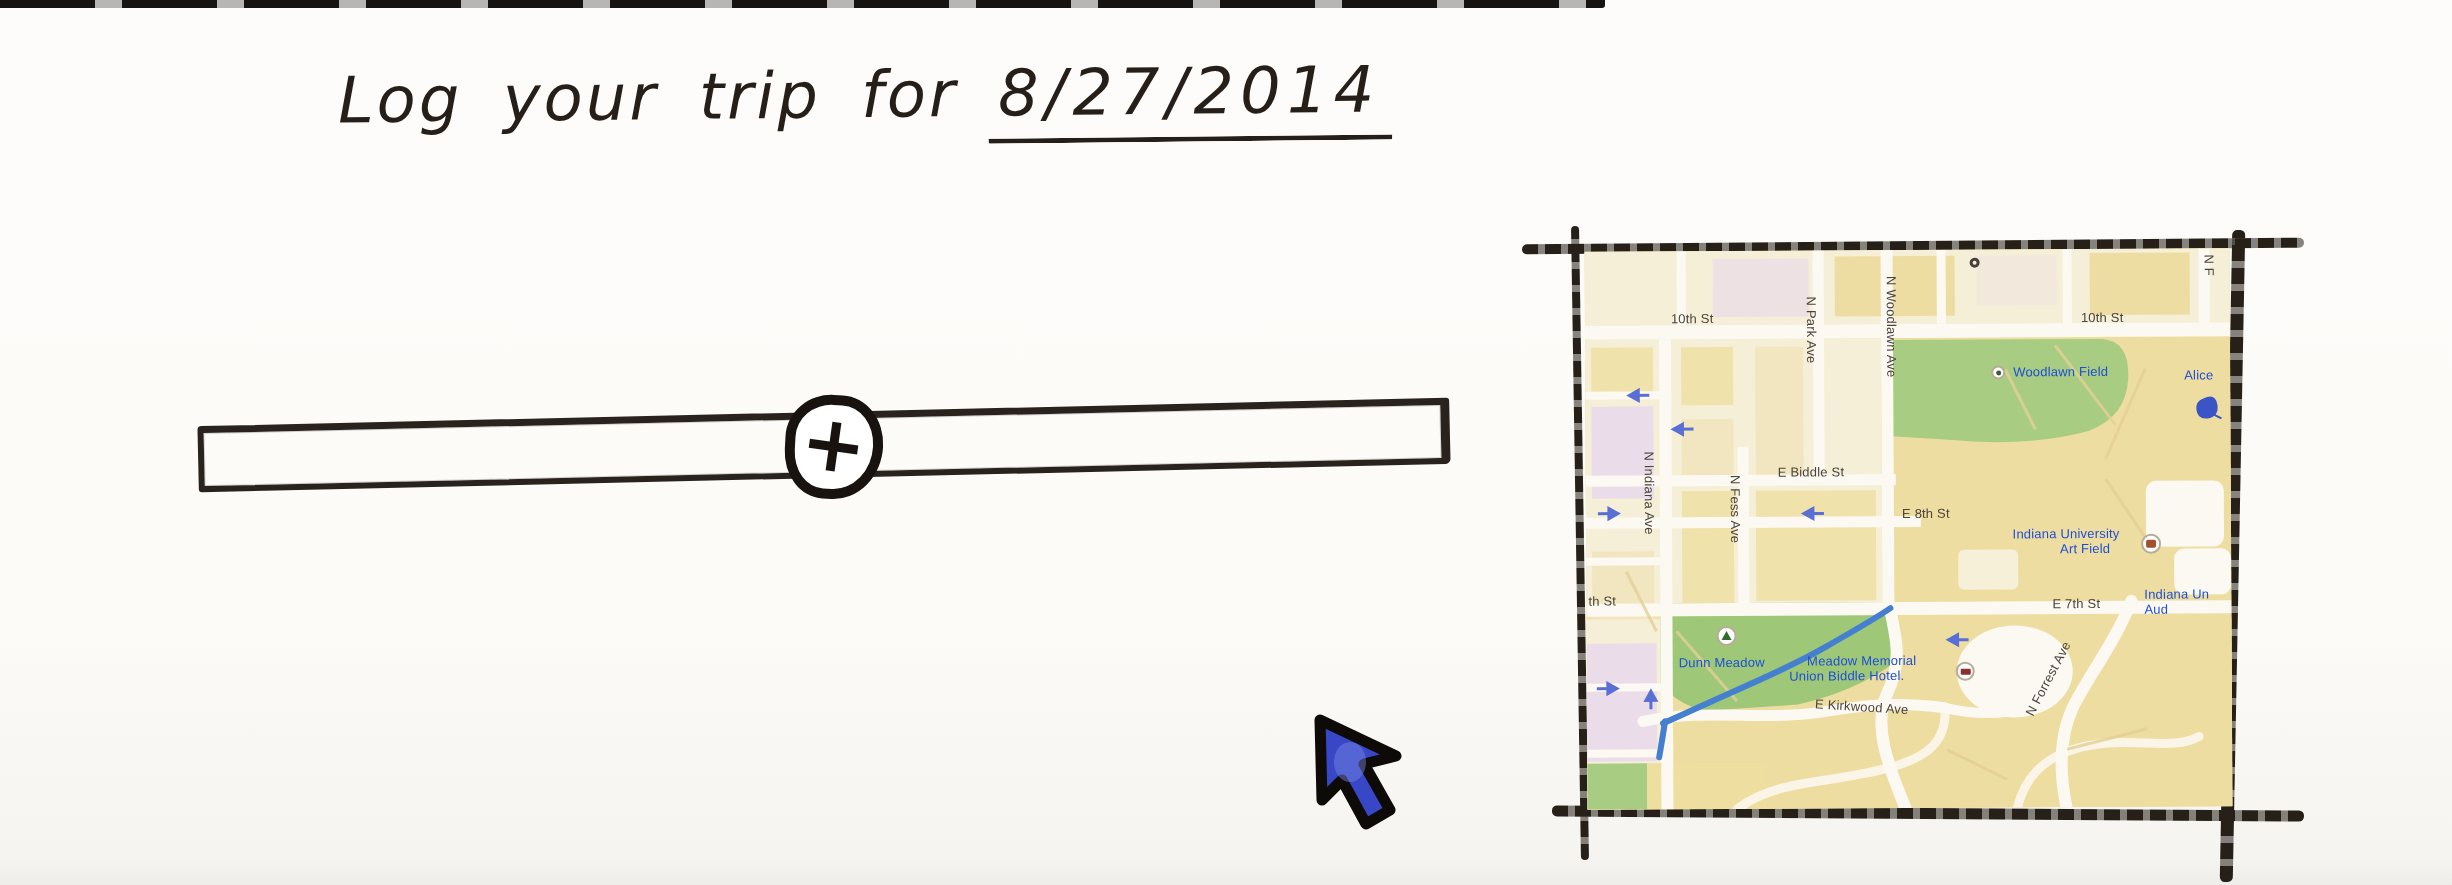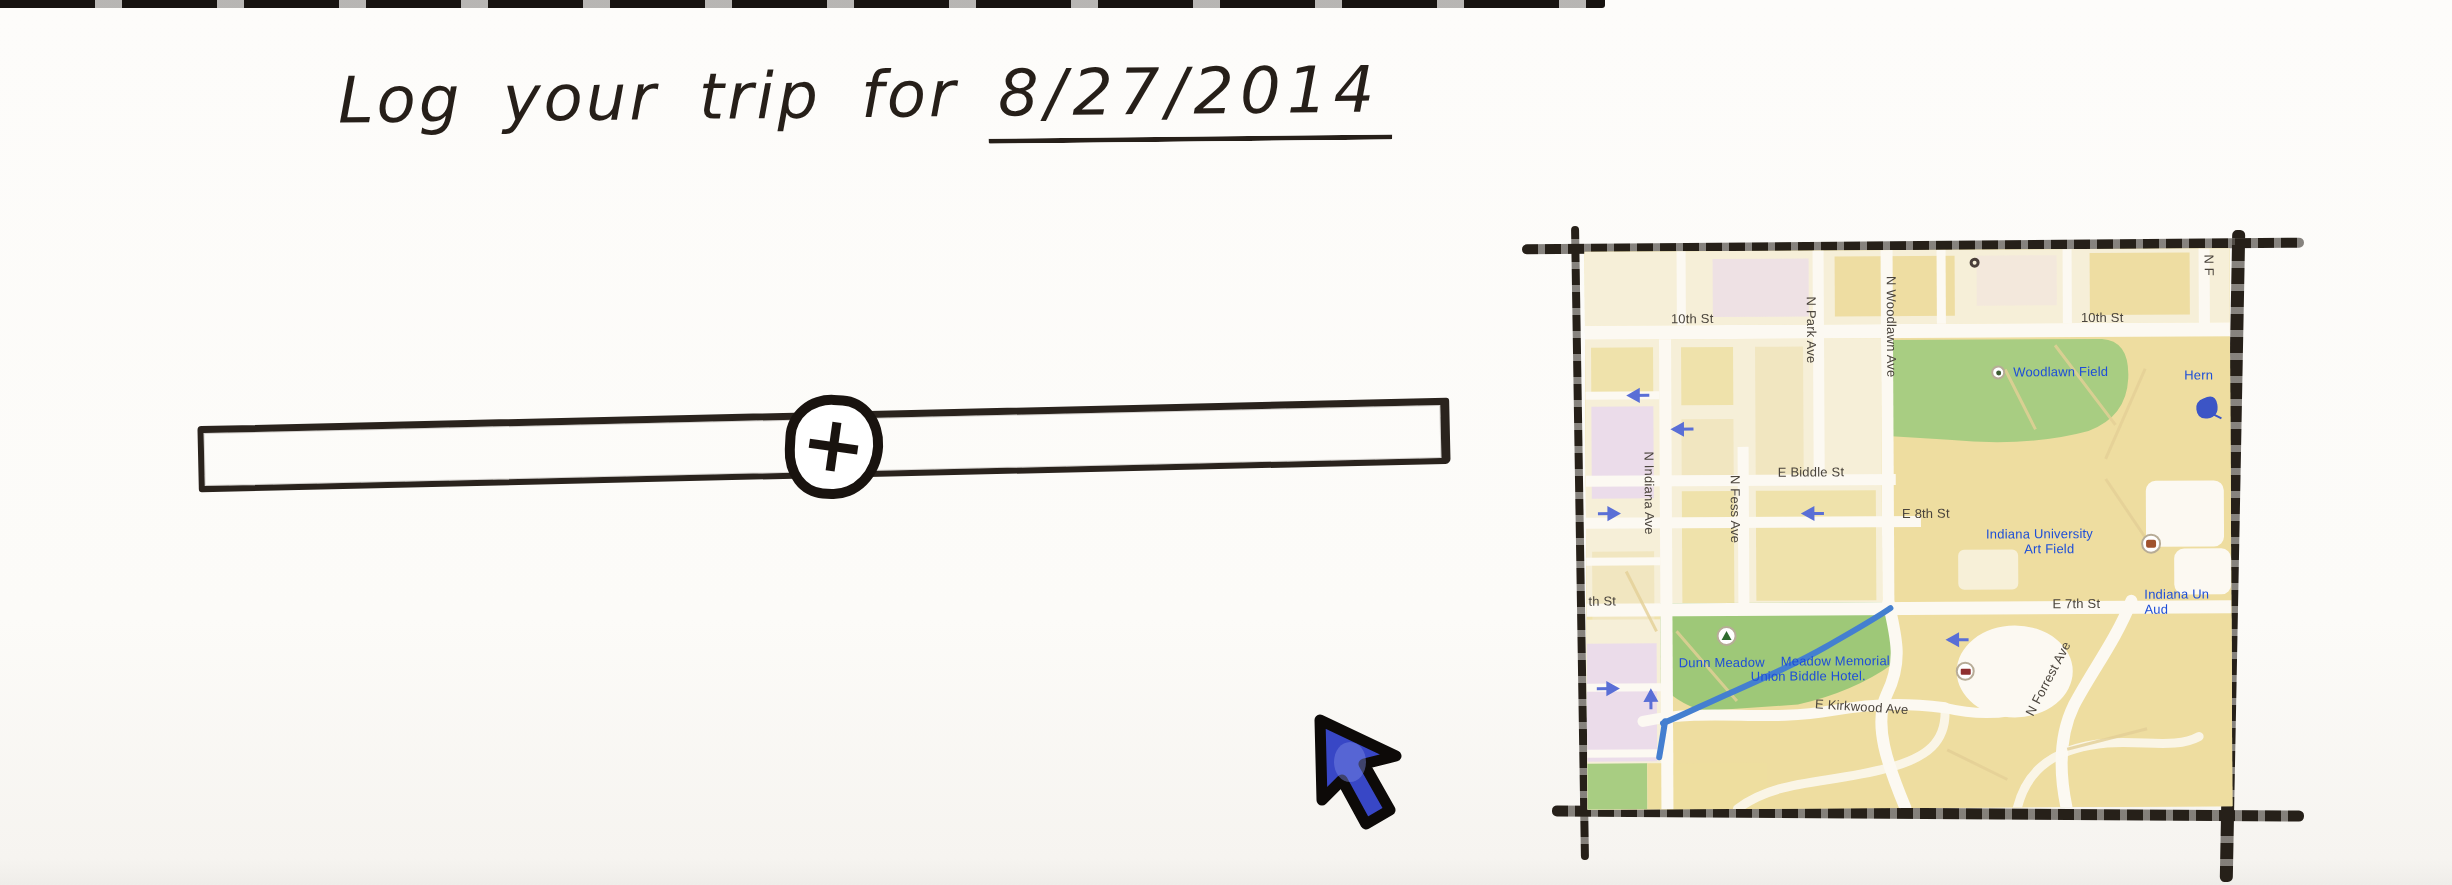--- a/index.html
+++ b/index.html
@@ -59,21 +59,21 @@
   .f-pink{fill:var(--map-pink);} .f-green{fill:var(--map-green);} .f-meadow{fill:var(--map-meadow);}
   .f-street{fill:var(--street);} .s-street{stroke:var(--street);fill:none;stroke-linecap:round;}
   .s-faint{stroke:var(--map-faint);stroke-width:3;fill:none;opacity:.8;}
   .s-creek{stroke:var(--creek);stroke-width:6;fill:none;stroke-linecap:round;}
   .arrowg{stroke:var(--arrow-blue);stroke-width:3;fill:var(--arrow-blue);}
   .f-block{fill:#efe2ab;} .f-block2{fill:#f1e6c0;}
 
   .ml{position:absolute;font-size:13px;color:var(--label);white-space:nowrap;letter-spacing:.2px;}
   .ml.v{writing-mode:vertical-rl;}
   .ml.poi{color:#1d4ed8;}
-  .ml.two{text-align:left;}
+  .ml.two{text-align:center;}
   .rot-kirk{transform:rotate(4deg);}
   .rot-forrest{transform:rotate(-62deg);transform-origin:0 50%;}
 
   .mk{position:absolute;background:#fff;border:2px solid #b7ac97;border-radius:50%;
     display:flex;align-items:center;justify-content:center;}
   .mk-wood{left:406px;top:116px;width:14px;height:14px;}
   .mk-wood i{width:5px;height:5px;background:#3d5c33;border-radius:50%;}
   .mk-tree{left:130px;top:375px;width:20px;height:20px;}
   .mk-tree i{width:0;height:0;border-left:5px solid transparent;border-right:5px solid transparent;
     border-bottom:9px solid #2e6b2e;margin-top:-2px;}
@@ -205,21 +205,21 @@
     <span class="ml" style="left:192px;top:214px">E Biddle St</span>
     <span class="ml v" style="left:56px;top:200px">N Indiana Ave</span>
     <span class="ml v" style="left:142px;top:224px">N Fess Ave</span>
     <span class="ml" style="left:316px;top:256px">E 8th St</span>
     <span class="ml" style="left:466px;top:347px">E 7th St</span>
     <span class="ml" style="left:2px;top:342px">th St</span>
     <span class="ml rot-kirk" style="left:228px;top:449px">E Kirkwood Ave</span>
     <span class="ml rot-forrest" style="left:442px;top:458px">N Forrest Ave</span>
 
     <span class="ml poi" style="left:428px;top:115px">Woodlawn Field</span>
-    <span class="ml poi" style="left:599px;top:119px">Hern</span>
+    <span class="ml poi" style="left:599px;top:119px">Alice</span>
     <div class="ml poi two" style="left:400px;top:277px;width:160px">
       <div>Indiana University</div>
       <div style="margin-left:38px">Art Field</div>
     </div>
     <div class="ml poi" style="left:558px;top:338px;width:84px;text-align:left">
       <div>Indiana Un</div>
       <div>Aud</div>
     </div>
     <span class="ml poi" style="left:92px;top:404px">Dunn Meadow</span>
     <div class="ml poi two" style="left:194px;top:403px;width:162px">

